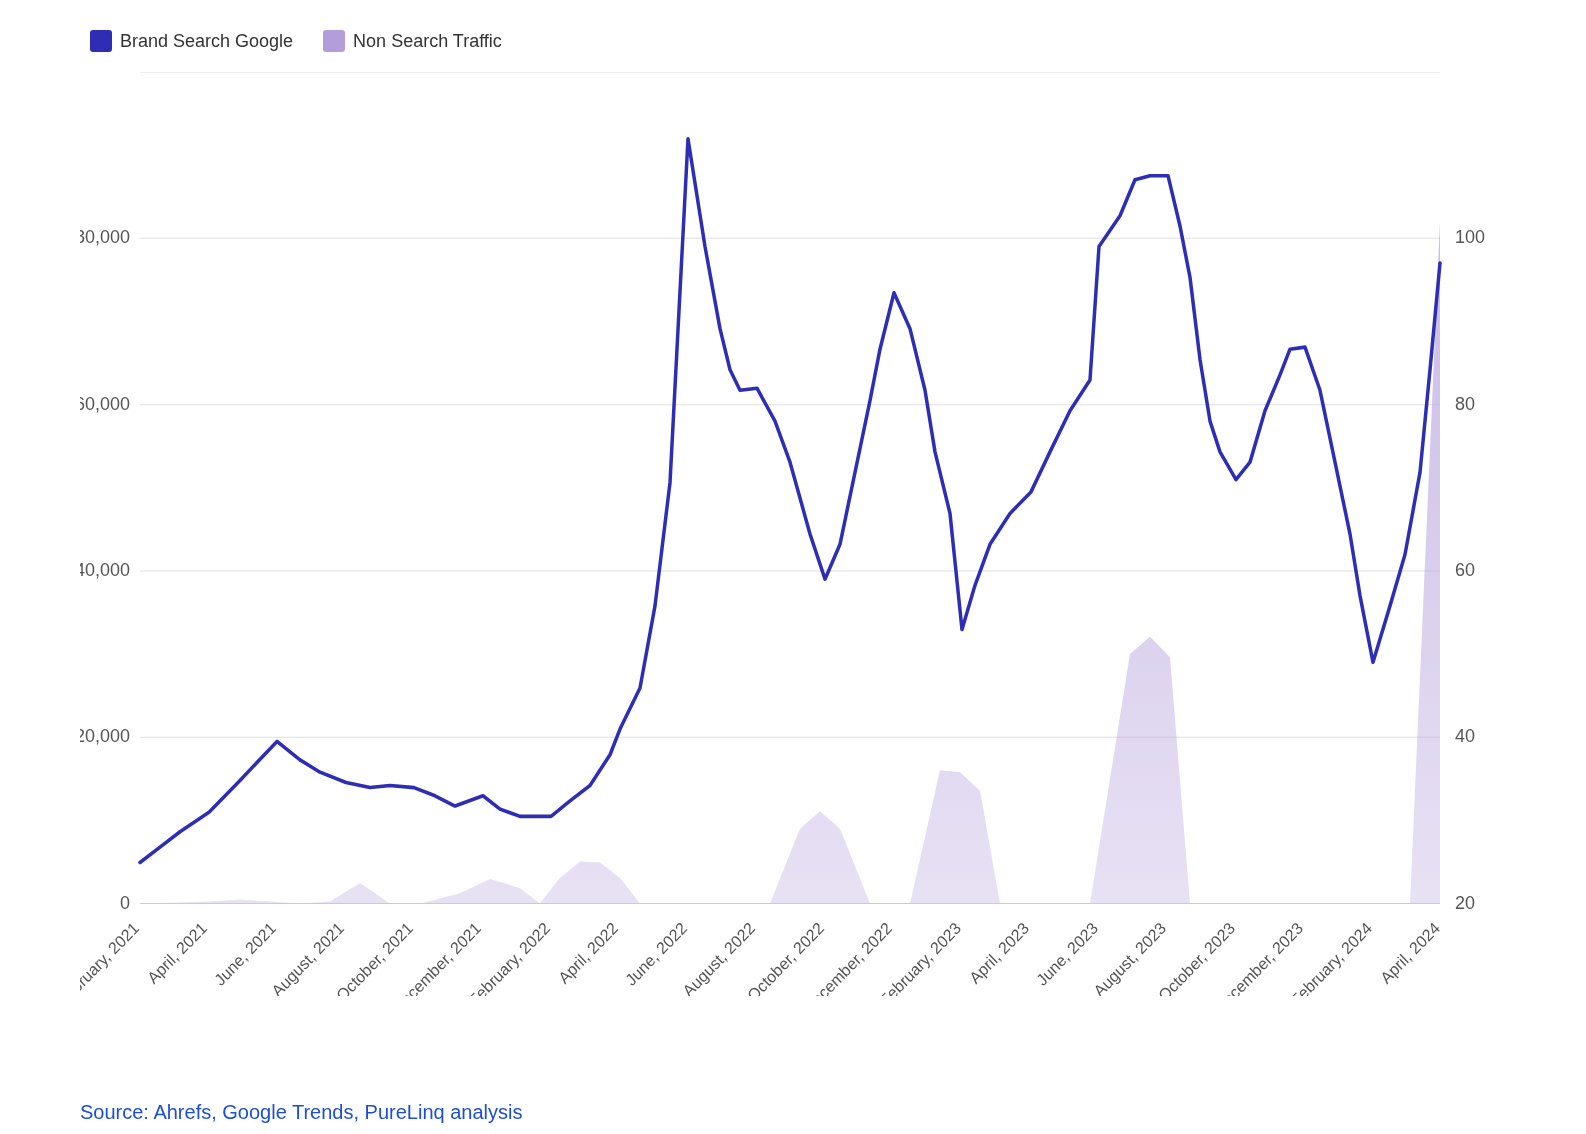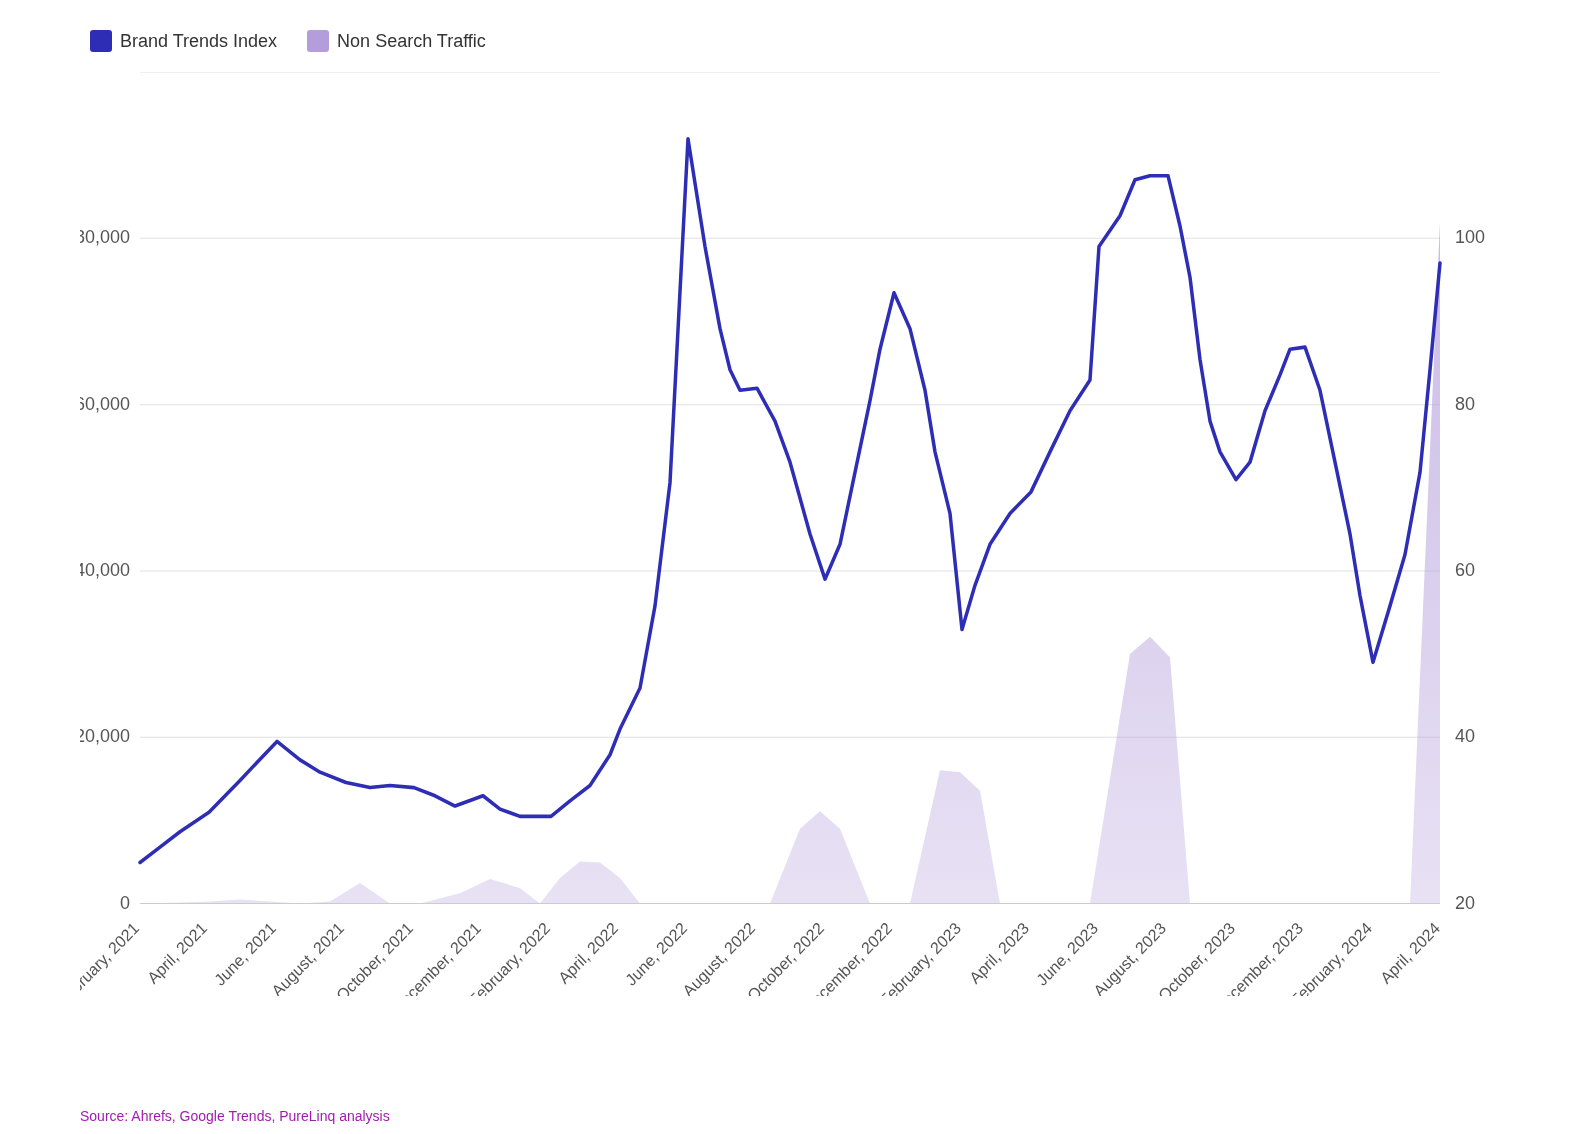--- a/index.html
+++ b/index.html
@@ -48,32 +48,32 @@
       height: calc(100% - 100px);
     }
     svg.main-chart {
       width: 100%;
       height: 100%;
     }
     .source-text {
       position: absolute;
       bottom: 10px;
       left: 80px;
-      font-size: 14px;
-      color: #a21caf;
+      font-size: 20px;
+      color: #1d4ed8;
     }
   </style>
 </head>
 <body>
 
 <div class="chart-container">
   <div class="legend">
     <div class="legend-item">
       <div class="legend-box legend-box-brand"></div>
-      <span>Brand Trends Index</span>
+      <span>Brand Search Google</span>
     </div>
     <div class="legend-item">
       <div class="legend-box legend-box-nonbrand"></div>
       <span>Non Search Traffic</span>
     </div>
   </div>
 
   <div class="chart-area">
     <svg class="main-chart" viewBox="0 0 1446 900" preserveAspectRatio="none">
 

